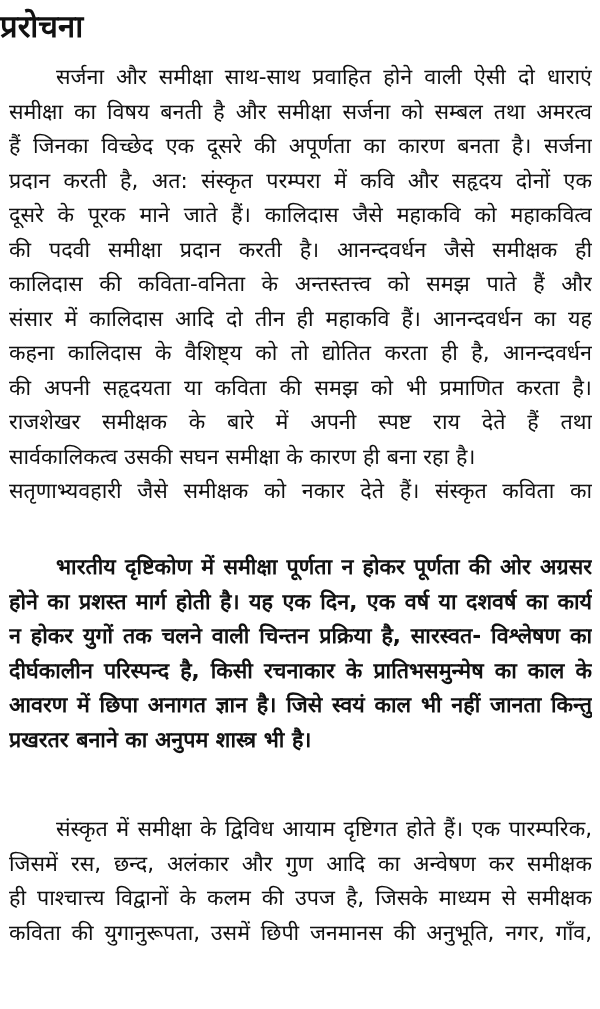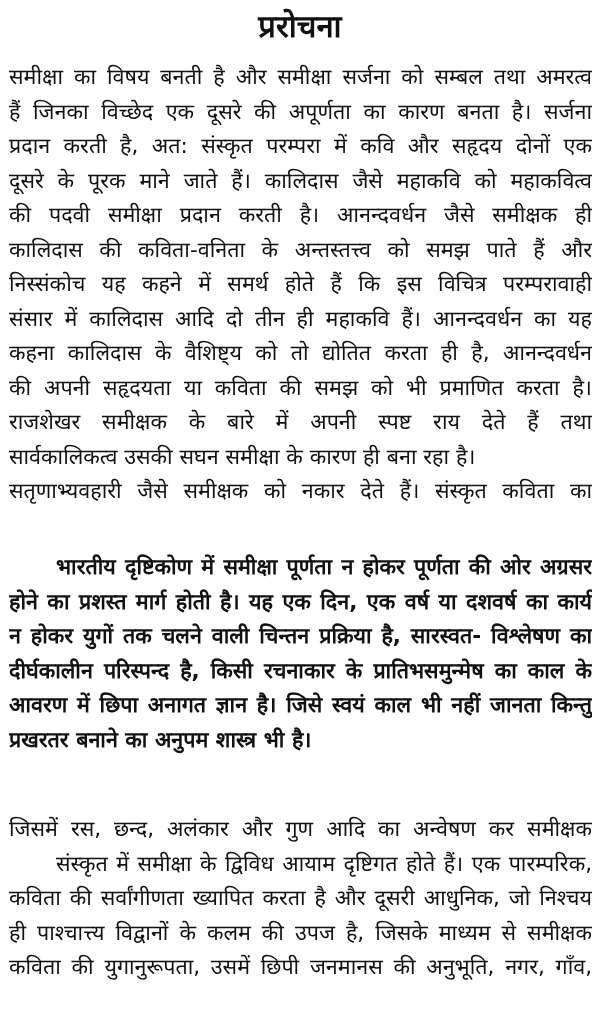--- a/index.html
+++ b/index.html
@@ -20,21 +20,20 @@
     left: 0;
     top: 0;
     width: 600px;
     height: 1009px;
   }
   .title {
     position: absolute;
     left: 0;
     top: 4px;
     width: 600px;
-    text-align: center;
     font-size: 31px;
     font-weight: bold;
     line-height: 44px;
     color: #111111;
   }
   .para {
     position: absolute;
     left: 9px;
     width: 583px;
   }
@@ -59,45 +58,44 @@
   #p3 { top: 812px; }
 </style>
 </head>
 <body>
 
 <div class="page">
 
   <div class="title">प्ररोचना</div>
 
   <div class="para" id="p1">
+    <span class="line indent">सर्जना और समीक्षा साथ-साथ प्रवाहित होने वाली ऐसी दो धाराएं</span>
     <span class="line">समीक्षा का विषय बनती है और समीक्षा सर्जना को सम्बल तथा अमरत्व</span>
     <span class="line">हैं जिनका विच्छेद एक दूसरे की अपूर्णता का कारण बनता है। सर्जना</span>
     <span class="line">प्रदान करती है, अत: संस्कृत परम्परा में कवि और सहृदय दोनों एक</span>
     <span class="line">दूसरे के पूरक माने जाते हैं। कालिदास जैसे महाकवि को महाकवित्व</span>
     <span class="line">की पदवी समीक्षा प्रदान करती है। आनन्दवर्धन जैसे समीक्षक ही</span>
     <span class="line">कालिदास की कविता-वनिता के अन्तस्तत्त्व को समझ पाते हैं और</span>
-    <span class="line">निस्संकोच यह कहने में समर्थ होते हैं कि इस विचित्र परम्परावाही</span>
     <span class="line">संसार में कालिदास आदि दो तीन ही महाकवि हैं। आनन्दवर्धन का यह</span>
     <span class="line">कहना कालिदास के वैशिष्ट्य को तो द्योतित करता ही है, आनन्दवर्धन</span>
     <span class="line">की अपनी सहृदयता या कविता की समझ को भी प्रमाणित करता है।</span>
     <span class="line">राजशेखर समीक्षक के बारे में अपनी स्पष्ट राय देते हैं तथा</span>
     <span class="line last">सार्वकालिकत्व उसकी सघन समीक्षा के कारण ही बना रहा है।</span>
     <span class="line">सतृणाभ्यवहारी जैसे समीक्षक को नकार देते हैं। संस्कृत कविता का</span>
   </div>
 
   <div class="para" id="p2">
     <span class="line indent">भारतीय दृष्टिकोण में समीक्षा पूर्णता न होकर पूर्णता की ओर अग्रसर</span>
     <span class="line">होने का प्रशस्त मार्ग होती है। यह एक दिन, एक वर्ष या दशवर्ष का कार्य</span>
     <span class="line">न होकर युगों तक चलने वाली चिन्तन प्रक्रिया है, सारस्वत- विश्लेषण का</span>
     <span class="line">दीर्घकालीन परिस्पन्द है, किसी रचनाकार के प्रातिभसमुन्मेष का काल के</span>
     <span class="line">आवरण में छिपा अनागत ज्ञान है। जिसे स्वयं काल भी नहीं जानता किन्तु</span>
     <span class="line last">प्रखरतर बनाने का अनुपम शास्त्र भी है।</span>
   </div>
 
   <div class="para" id="p3">
+    <span class="line indent">संस्कृत में समीक्षा के द्विविध आयाम दृष्टिगत होते हैं। एक पारम्परिक,</span>
     <span class="line">जिसमें रस, छन्द, अलंकार और गुण आदि का अन्वेषण कर समीक्षक</span>
-    <span class="line indent">संस्कृत में समीक्षा के द्विविध आयाम दृष्टिगत होते हैं। एक पारम्परिक,</span>
-    <span class="line">कविता की सर्वांगीणता ख्यापित करता है और दूसरी आधुनिक, जो निश्चय</span>
     <span class="line">ही पाश्चात्त्य विद्वानों के कलम की उपज है, जिसके माध्यम से समीक्षक</span>
     <span class="line">कविता की युगानुरूपता, उसमें छिपी जनमानस की अनुभूति, नगर, गाँव,</span>
   </div>
 
 </div>
 
 </body></html>

